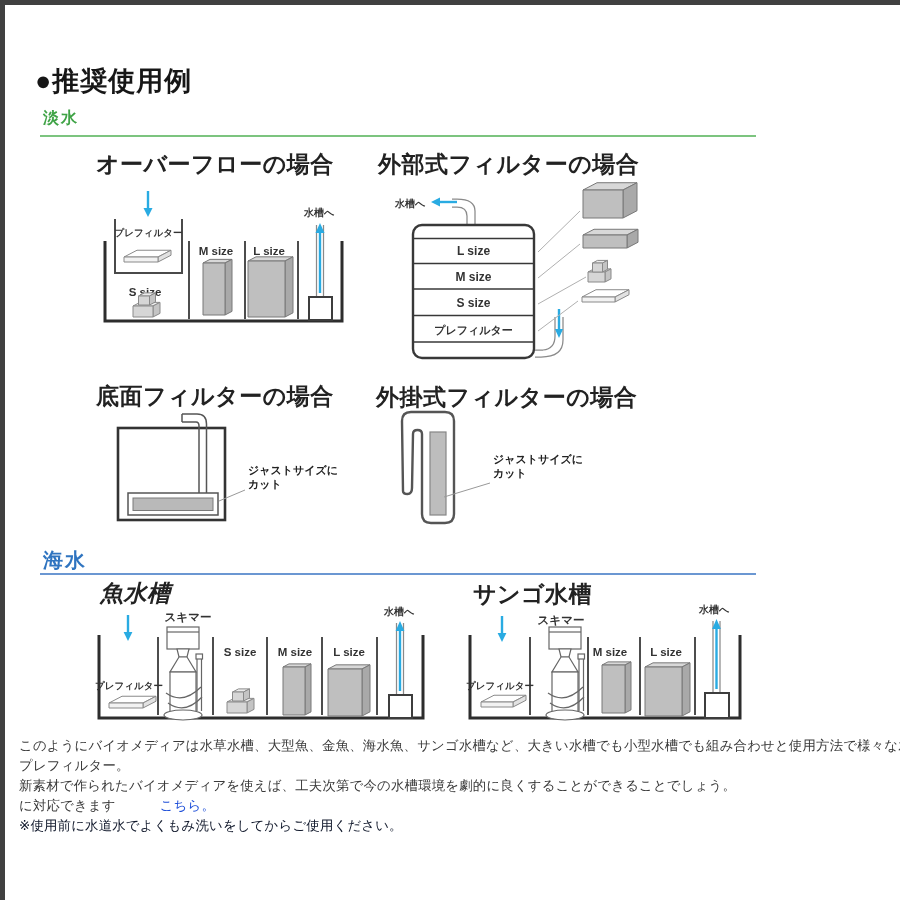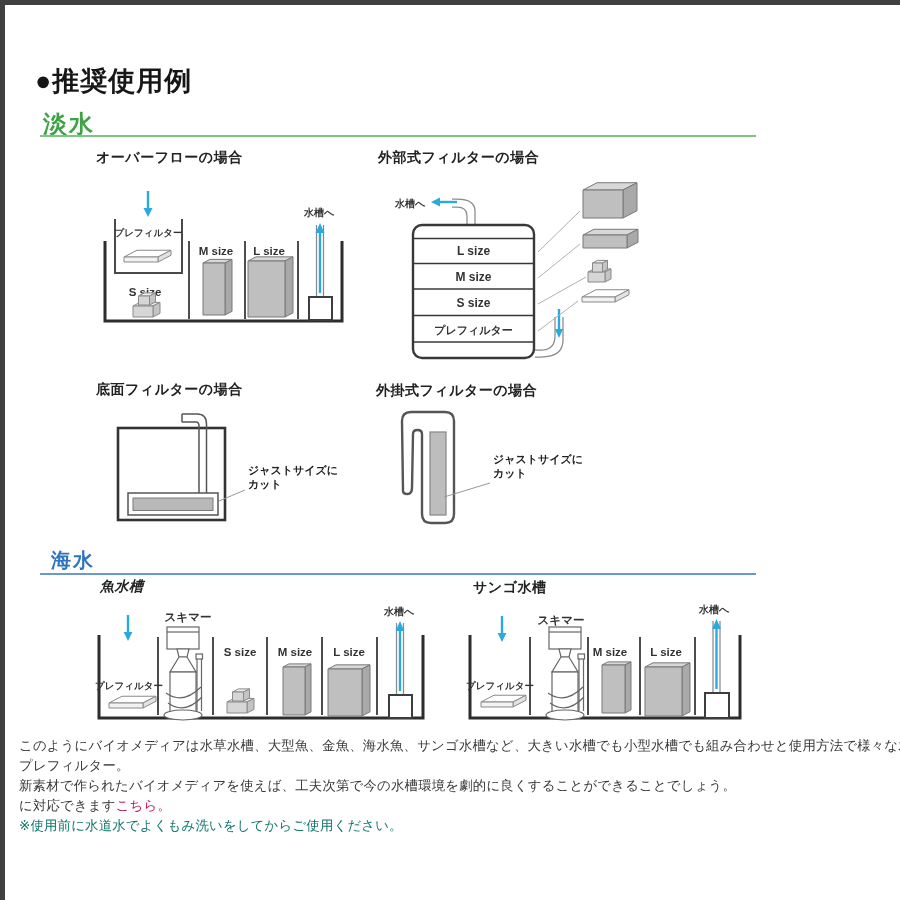--- a/index.html
+++ b/index.html
@@ -1,27 +1,27 @@
 <!DOCTYPE html>
 <html><head>
 <meta charset="utf-8">
 <style>
   html,body{margin:0;padding:0;background:#fff;}
   body{width:900px;height:900px;font-family:"Liberation Sans","DejaVu Sans",sans-serif;}
   .canvas{position:relative;width:898px;height:898px;border:5px solid #404040;background:#fff;overflow:hidden;}
   .abs{position:absolute;}
   .h-main{font-size:27px;font-weight:bold;color:#161616;letter-spacing:1px;}
-  .h-sec-g{font-size:24px;font-weight:bold;color:#3fa346;letter-spacing:2px;}
+  .h-sec-g{font-size:16px;font-weight:bold;color:#3fa346;letter-spacing:2px;}
   .h-sec-b{font-size:20px;font-weight:bold;color:#2f74c0;letter-spacing:2px;}
   .rule-g{height:2px;background:#7cc47f;}
   .rule-b{height:2px;background:#6b97d2;}
-  .h-diag{font-size:14px;font-weight:bold;color:#222;letter-spacing:0.5px;}
+  .h-diag{font-size:23px;font-weight:bold;color:#222;letter-spacing:0.5px;}
   .ftext{font-size:13.4px;color:#3a3a3a;letter-spacing:0.2px;white-space:nowrap;}
-  .link{color:#be185d;cursor:pointer;}
-  .note{color:#0f766e;}
+  .link{color:#1d4ed8;cursor:pointer;margin-left:44px;}
+  .note{color:#0f172a;}
   svg{display:block;}
   svg text{fill:#333;font-family:"Liberation Sans","DejaVu Sans",sans-serif;}
   .t-size{font-size:11.5px;font-weight:600;}
   .t-small{font-size:10px;font-weight:600;}
   .t-tiny{font-size:9.5px;font-weight:600;}
   .t-row{font-size:12px;font-weight:600;}
   .t-row-s{font-size:11px;font-weight:600;}
   .t-anno{font-size:11px;font-weight:600;fill:#222;}
   .wall3{stroke:#2d2d2d;stroke-width:3;fill:none;}
   .box2{stroke:#4a4a4a;stroke-width:2;fill:#fff;}
@@ -184,21 +184,21 @@
   </svg>
 
   <svg class="abs" style="left:390px;top:398px;" width="200" height="130" viewBox="390 398 200 130">
     <path d="M 398,486 L 397,416 Q 397,407 406,407 L 440,407 Q 449,407 449,416 L 449,509 Q 449,518 440,518 L 426,518 Q 417,518 417,509 L 417,429 Q 417,425 412.5,425 Q 408,425 408,429 L 407,483 Q 407,489 402.5,489 Q 398,489 398,486 Z" fill="#fff" stroke="#555" stroke-width="2.4" stroke-linejoin="round"></path>
     <rect x="425" y="427" width="16" height="83" fill="#bdbdbd" stroke="#858585" stroke-width="1.2"></rect>
     <line class="ptr" x1="485" y1="478" x2="439" y2="492"></line>
     <text class="t-anno" x="488" y="458">ジャストサイズに</text>
     <text class="t-anno" x="488" y="472">カット</text>
   </svg>
 
-  <div class="abs h-sec-b" style="left:38px;top:542px;margin-left:8px;">海水</div>
+  <div class="abs h-sec-b" style="left:38px;top:542px;">海水</div>
   <div class="abs rule-b" style="left:35px;top:568px;width:716px;"></div>
 
   <div class="abs h-diag" style="left:95px;top:573px;font-style:italic;">魚水槽</div>
   <div class="abs h-diag" style="left:468px;top:574px;">サンゴ水槽</div>
 
   <svg class="abs" style="left:85px;top:598px;" width="345" height="127" viewBox="85 598 345 127">
     <defs>
       <g id="skimmer" stroke="#666" stroke-width="1.2" fill="#fff">
         <rect x="2" y="0" width="32" height="22"></rect>
         <line x1="2" y1="5" x2="34" y2="5"></line>

